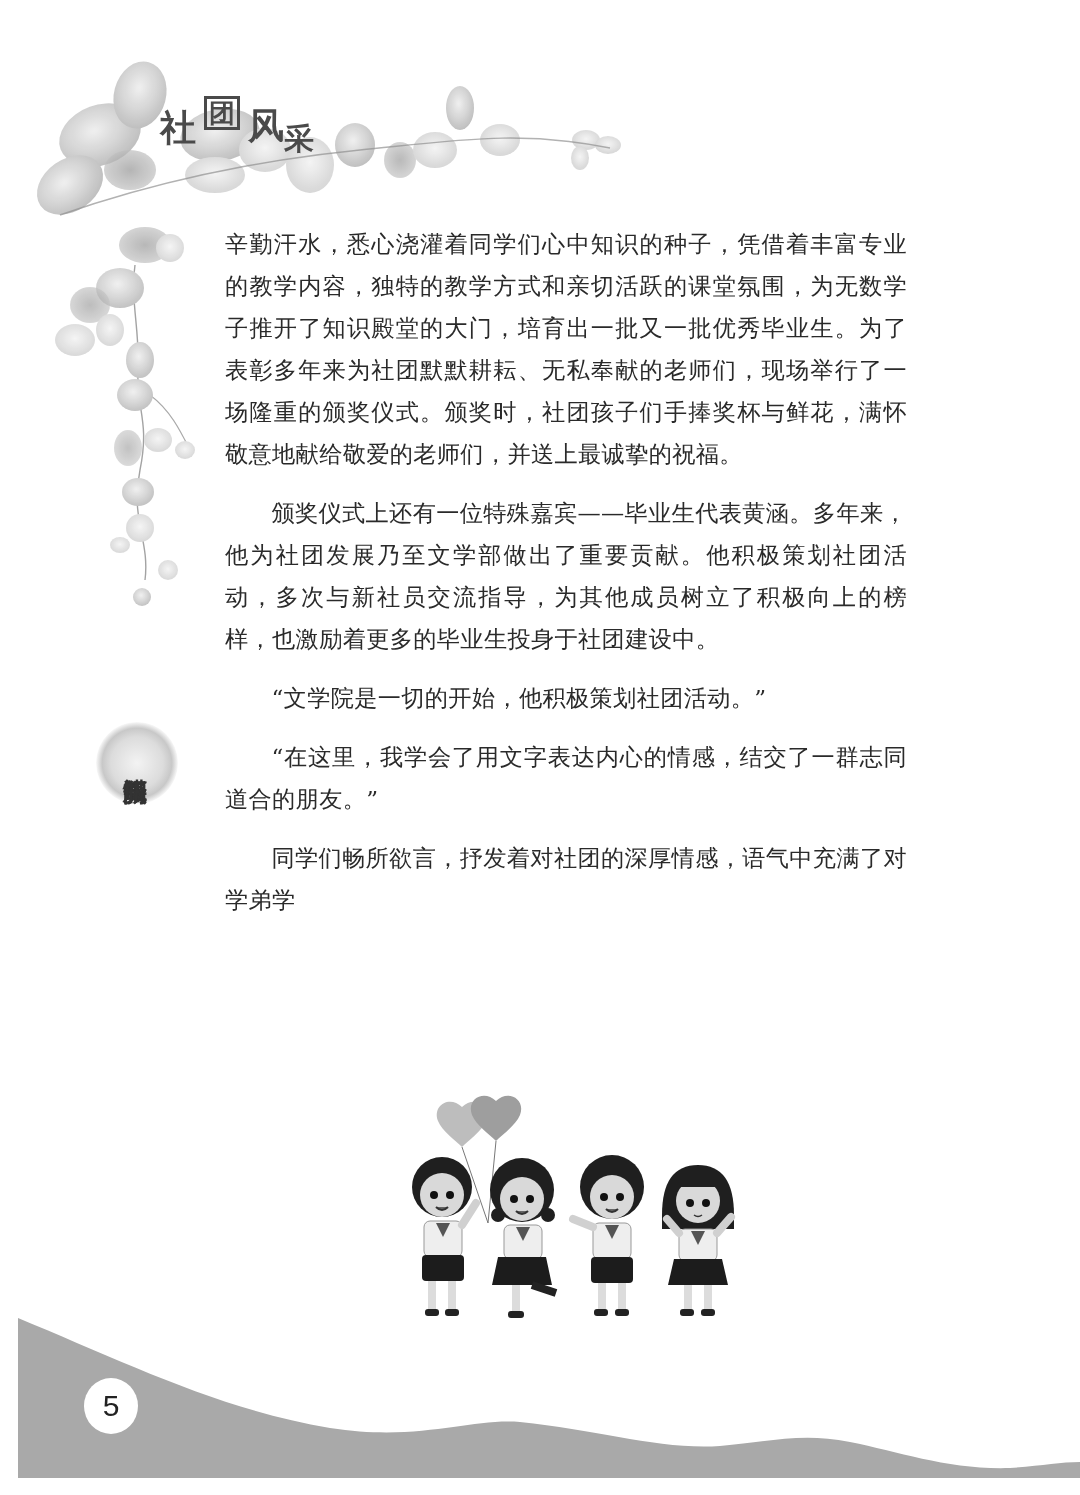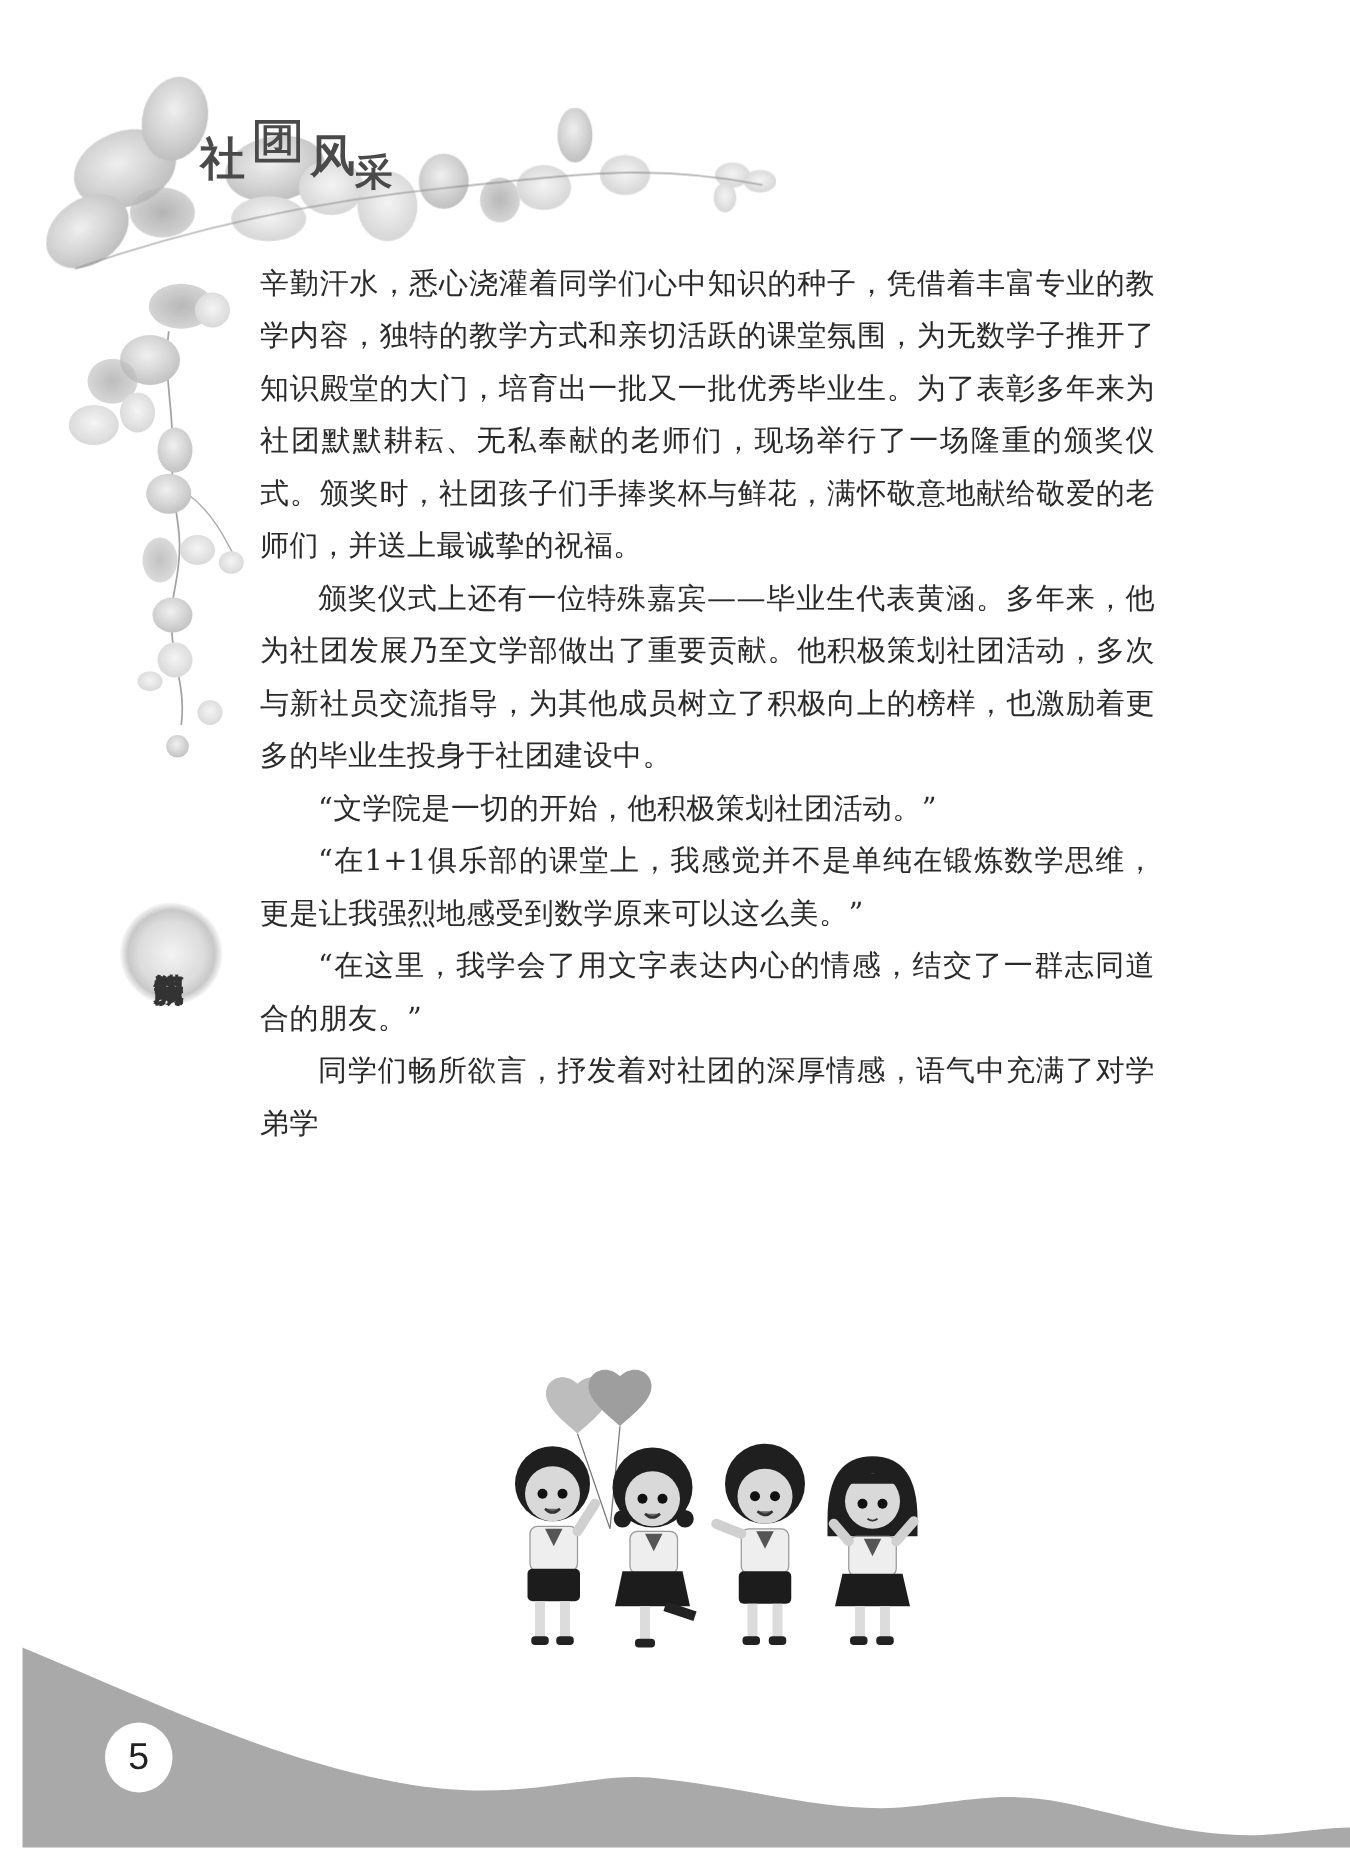--- a/index.html
+++ b/index.html
@@ -16,21 +16,21 @@
   .section-title .c0 { left:0; top:12px; }
   .section-title .c1 { left:44px; top:-2px; font-size:26px; border:3px solid #4a4a4a; padding:0 2px; line-height:28px; }
   .section-title .c2 { left:88px; top:10px; border:0; }
   .section-title .c3 { left:124px; top:26px; font-size:30px; }
 
   .body-text {
     position:absolute; left:208px; top:206px; width:716px;
     font-size:23.2px; line-height:42px; letter-spacing:0.35px;
     text-align:justify; text-justify:inter-character;
   }
-  .body-text p { margin:0; }
+  .body-text p { margin:17px; }
   .body-text p.indent { text-indent:2em; }
   .body-text p.noindent { text-indent:0; }
 
   .side-label {
     position:absolute; left:104px; top:676px; width:60px; height:170px;
   }
   .side-label .halo {
     position:absolute; left:-8px; top:46px; width:82px; height:82px; border-radius:50%;
     background: radial-gradient(circle, #f3f3f3 0%, #dcdcdc 45%, #c8c8c8 60%, rgba(255,255,255,0) 72%);
   }
@@ -121,21 +121,20 @@
 
 <div class="side-label">
   <div class="halo"></div>
   <div class="chars">新闻罐头瓶</div>
 </div>
 
 <div class="body-text">
   <p class="noindent">辛勤汗水，悉心浇灌着同学们心中知识的种子，凭借着丰富专业的教学内容，独特的教学方式和亲切活跃的课堂氛围，为无数学子推开了知识殿堂的大门，培育出一批又一批优秀毕业生。为了表彰多年来为社团默默耕耘、无私奉献的老师们，现场举行了一场隆重的颁奖仪式。颁奖时，社团孩子们手捧奖杯与鲜花，满怀敬意地献给敬爱的老师们，并送上最诚挚的祝福。</p>
   <p class="indent">颁奖仪式上还有一位特殊嘉宾——毕业生代表黄涵。多年来，他为社团发展乃至文学部做出了重要贡献。他积极策划社团活动，多次与新社员交流指导，为其他成员树立了积极向上的榜样，也激励着更多的毕业生投身于社团建设中。</p>
   <p class="indent">“文学院是一切的开始，他积极策划社团活动。”</p>
-  <p class="indent">“在1+1俱乐部的课堂上，我感觉并不是单纯在锻炼数学思维，更是让我强烈地感受到数学原来可以这么美。”</p>
   <p class="indent">“在这里，我学会了用文字表达内心的情感，结交了一群志同道合的朋友。”</p>
   <p class="indent">同学们畅所欲言，抒发着对社团的深厚情感，语气中充满了对学弟学</p>
 </div>
 
 <svg class="illustration" viewBox="0 0 360 230" xmlns="http://www.w3.org/2000/svg">
 
   <g>
     <path d="M62 12 c -12 -12 -30 -2 -24 14 c 4 10 18 20 24 26 c 6 -6 20 -16 24 -26 c 6 -16 -12 -26 -24 -14z" fill="#bdbdbd"></path>
     <path d="M96 6 c -12 -12 -30 -2 -24 14 c 4 10 18 20 24 26 c 6 -6 20 -16 24 -26 c 6 -16 -12 -26 -24 -14z" fill="#9e9e9e"></path>
     <path d="M62 52 L 88 128 M96 46 L 88 128" stroke="#777" stroke-width="1"></path>

